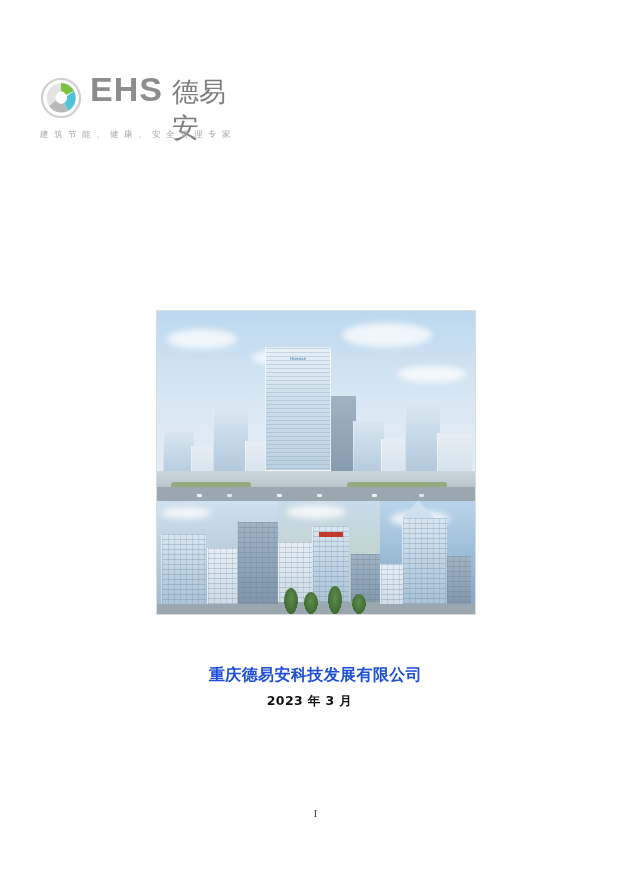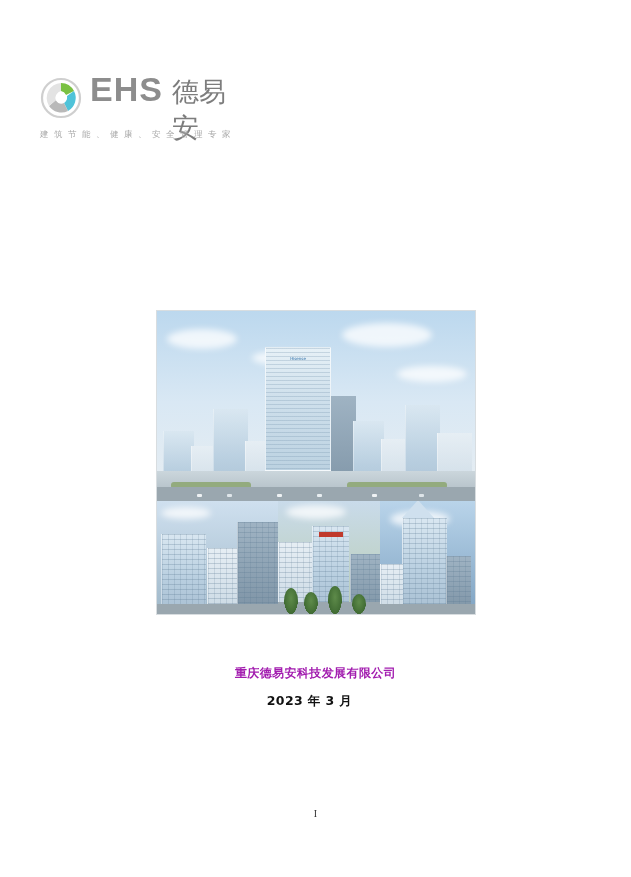--- a/index.html
+++ b/index.html
@@ -213,22 +213,22 @@
     border-right: 16px solid transparent;
   }
   
   .company {
     position: absolute;
     left: 0; right: 0;
     top: 665px;
     text-align: center;
     font-family: "DejaVu Sans", sans-serif;
     font-weight: bold;
-    font-size: 12px;
-    color: #a21caf;
+    font-size: 16px;
+    color: #1d4ed8;
     letter-spacing: 0.4px;
   }
   .docdate {
     position: absolute;
     left: 0; right: 12px;
     top: 693px;
     text-align: center;
     font-family: "DejaVu Sans", sans-serif;
     font-weight: bold;
     font-size: 12.5px;

